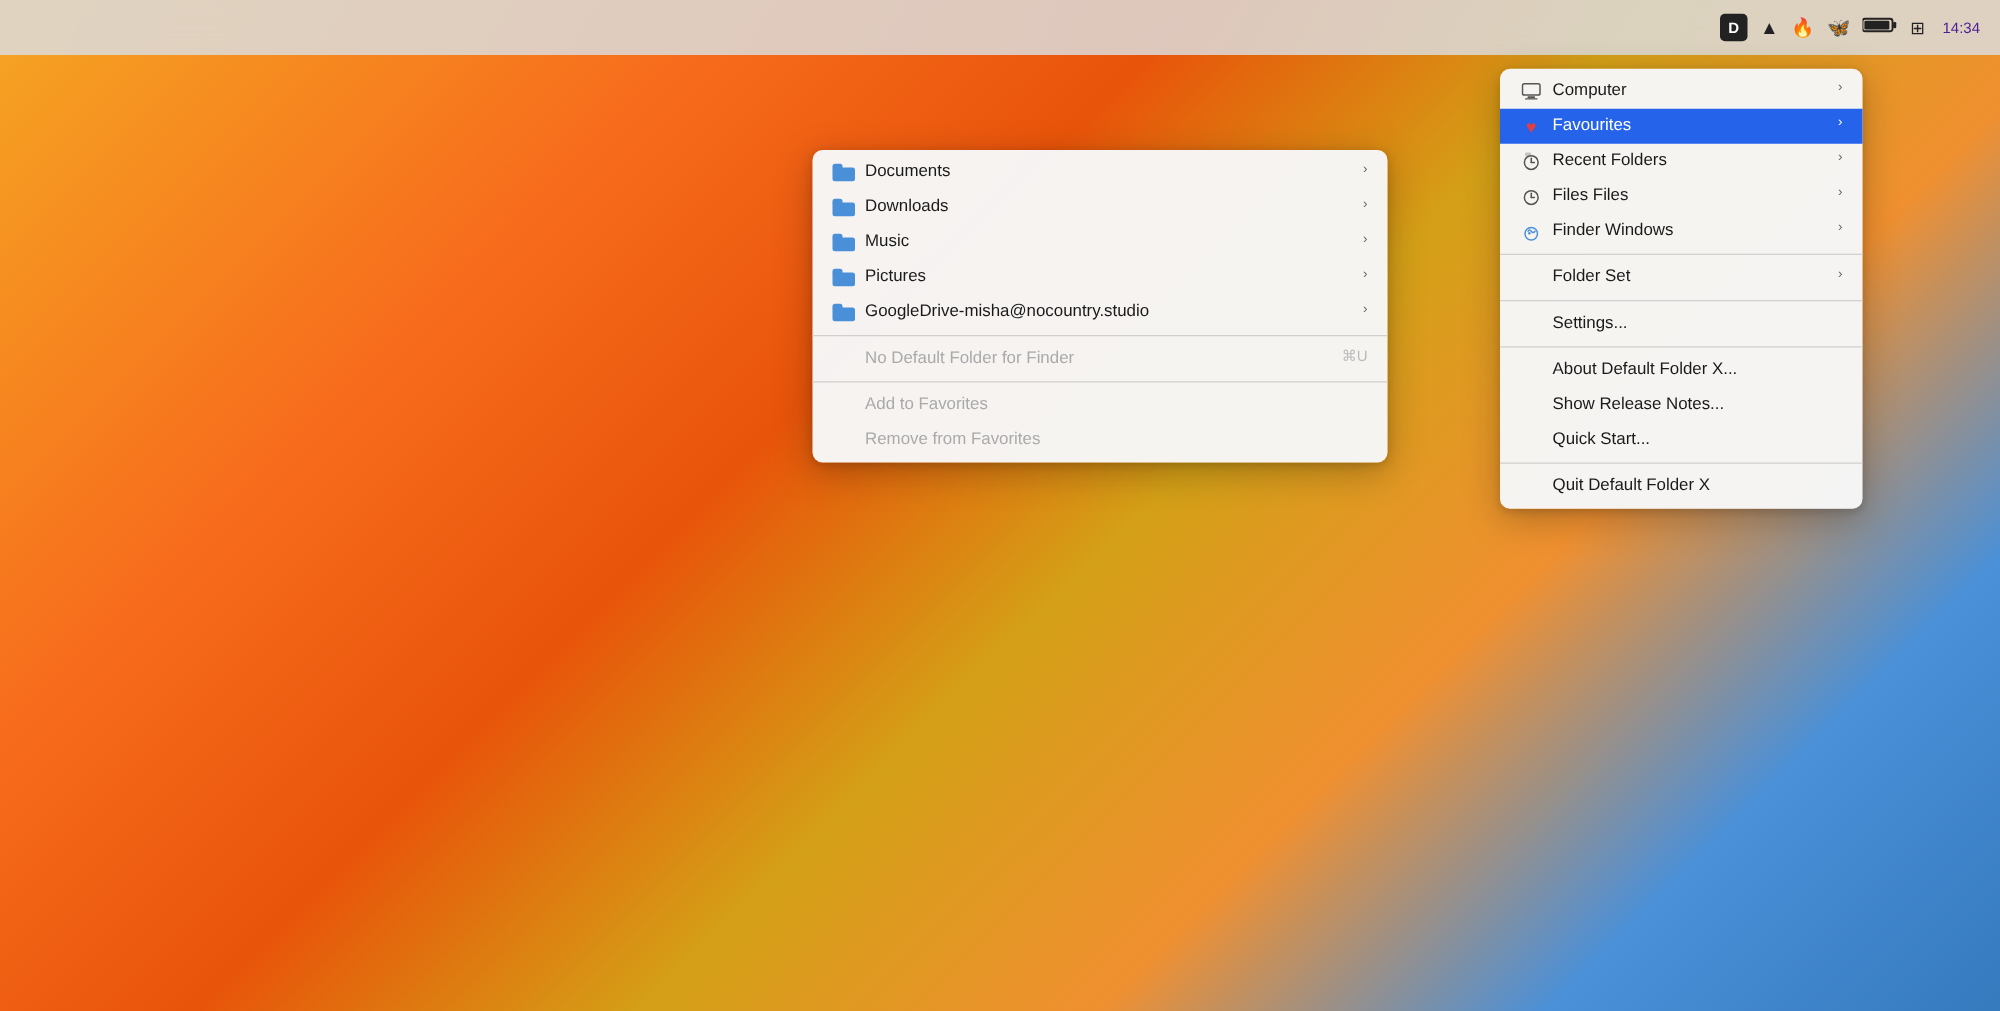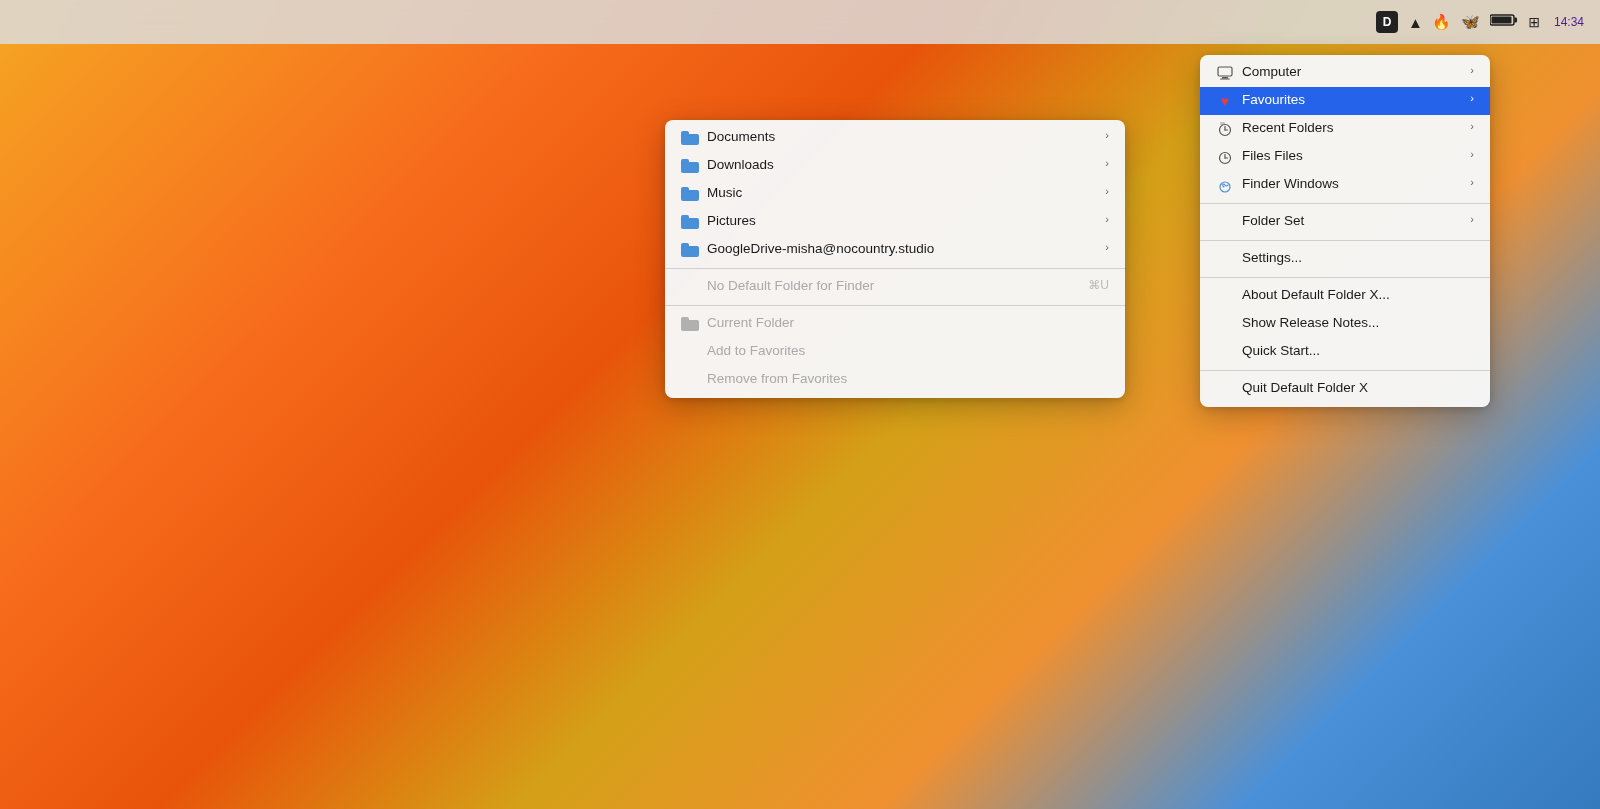--- a/index.html
+++ b/index.html
@@ -78,21 +78,21 @@
     
     .main-menu {
       top: 55px;
       right: 110px;
       width: 290px;
     }
 
     
     .sub-menu {
       top: 120px;
-      left: 665px;
+      left: 650px;
       width: 460px;
     }
 
     .menu-item {
       display: flex;
       align-items: flex-start;
       padding: 5px 16px;
       cursor: pointer;
       position: relative;
       gap: 8px;
@@ -381,30 +381,24 @@
   <div class="menu-separator"></div>
 
   <div class="menu-item disabled">
     <div class="menu-item-icon"></div>
     <span class="menu-item-label">No Default Folder for Finder</span>
     <span class="menu-item-shortcut">⌘U</span>
   </div>
 
   <div class="menu-separator"></div>
 
+
   <div class="menu-item disabled">
-    <div class="menu-item-icon">
-      <div class="folder-icon-gray"></div>
-    </div>
-    <span class="menu-item-label">Current Folder</span>
+    <div class="menu-item-icon"></div>
+    <span class="menu-item-label">Add to Favorites</span>
   </div>
 
   <div class="menu-item disabled">
     <div class="menu-item-icon"></div>
-    <span class="menu-item-label">Add to Favorites</span>
-  </div>
-
-  <div class="menu-item disabled">
-    <div class="menu-item-icon"></div>
     <span class="menu-item-label">Remove from Favorites</span>
   </div>
 
 </div>
 
 </body></html>

